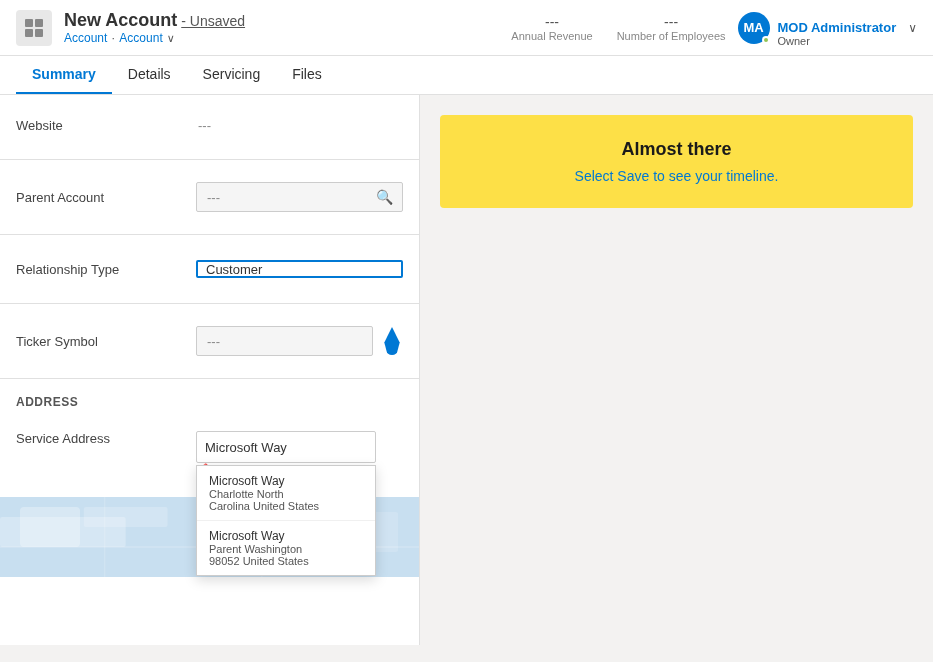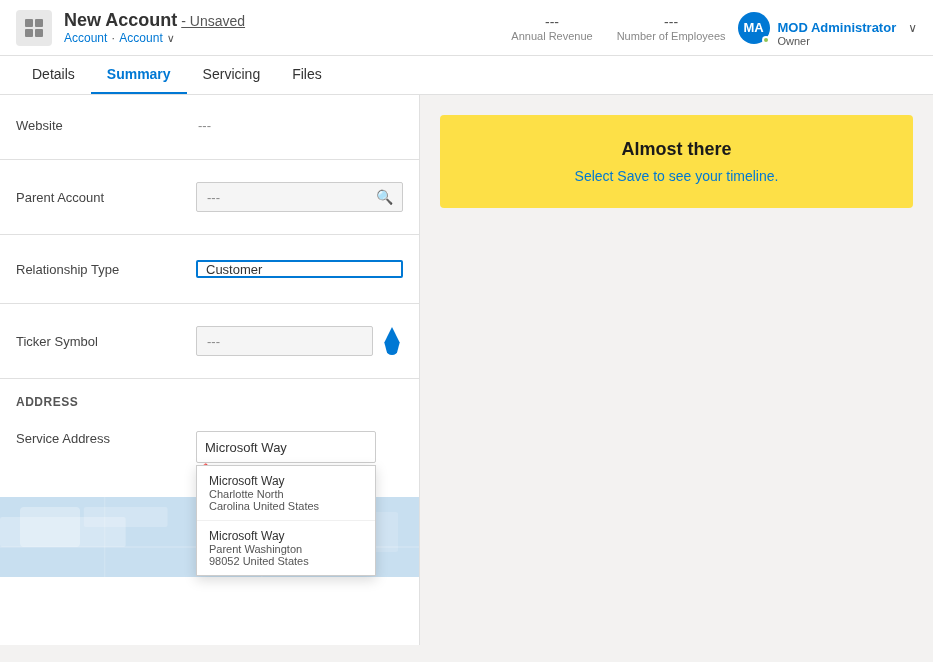--- a/index.html
+++ b/index.html
@@ -309,22 +309,22 @@
     </div>
     <div class="owner-info">
       <span class="owner-name">MOD Administrator</span>
       <span class="owner-role">Owner</span>
     </div>
     <span class="chevron-down">∨</span>
   </div>
 </div>
 
 <div class="tab-bar">
+  <div class="tab active">Summary</div>
   <div class="tab">Details</div>
-  <div class="tab active">Summary</div>
   <div class="tab">Servicing</div>
   <div class="tab">Files</div>
 </div>
 
 <div class="main-layout">
 
   <div class="left-panel">
 
     <div class="form-section">
       <div class="form-row">

